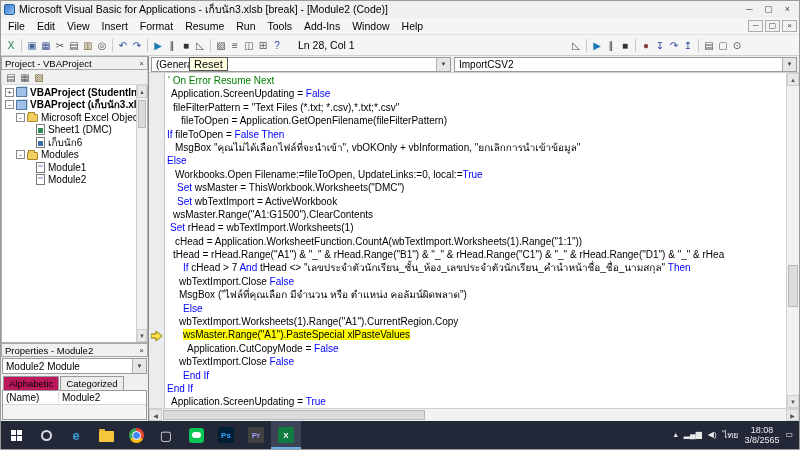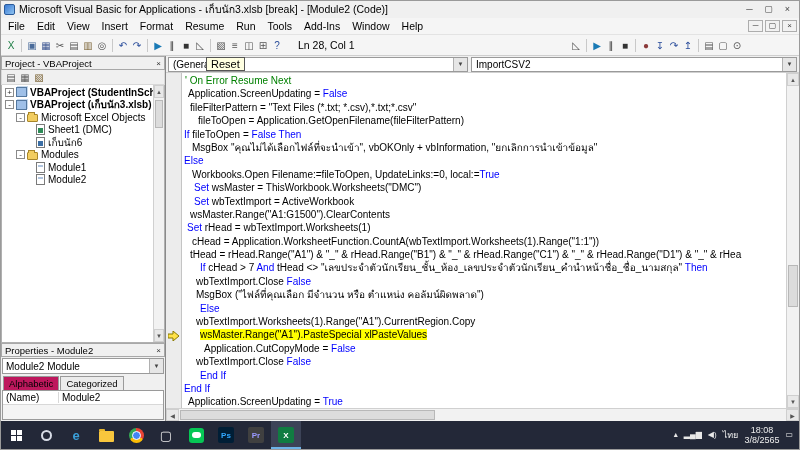--- a/index.html
+++ b/index.html
@@ -24,21 +24,21 @@
 
 .toolbar{height:21px;flex:none;display:flex;align-items:center;background:#f5f5f5;border-bottom:1px solid #cfcfcf;padding:0 3px}
 #tb-left,#tb-right,#proj-tools{display:flex;align-items:center}
 .tbicon{width:14px;height:16px;display:inline-flex;align-items:center;justify-content:center;font-size:10px;flex:none}
 .tbsep{width:1px;height:13px;background:#c9c9c9;margin:0 3px;flex:none}
 .lncol{margin-left:14px;font-size:10.5px;white-space:nowrap}
 #tb-right{margin-left:auto;margin-right:52px}
 
 
 .main{flex:1;display:flex;min-height:0}
-.left{width:165px;flex:none;display:flex;flex-direction:column;background:#f0f0f0;border-right:1px solid #8a8a8a}
+.left{width:148px;flex:none;display:flex;flex-direction:column;background:#f0f0f0;border-right:1px solid #8a8a8a}
 .panel-header{height:14px;flex:none;display:flex;align-items:center;background:#f0f0f0;border:1px solid #a8a8a8;font-size:9.5px;padding:0 3px;white-space:nowrap;overflow:hidden}
 .panel-close{margin-left:auto;font-size:8px;color:#333}
 .proj-tools{height:15px;flex:none;background:#f0f0f0;border:1px solid #d8d8d8;border-top:none;padding-left:2px}
 .tree-wrap{height:258px;flex:none;display:flex;background:#fff;border:1px solid #b0b0b0;border-top:none;min-height:0}
 #tree{flex:1;overflow:hidden;padding-top:1px;min-width:0}
 .tree-row{display:flex;align-items:center;height:12.5px;font-size:10px;white-space:nowrap}
 .tlabel.b{font-weight:bold}
 .expander{width:9px;height:9px;flex:none;border:1px solid #8a8a8a;background:#fff;font-size:8px;line-height:7px;text-align:center;margin-right:2px;color:#333}
 .tico{width:11px;height:10px;flex:none;margin-right:3px;position:relative}
 .tico.project{background:#9fc0e8;border:1px solid #54789f;box-shadow:1px -1px 0 #c6d9ee}

